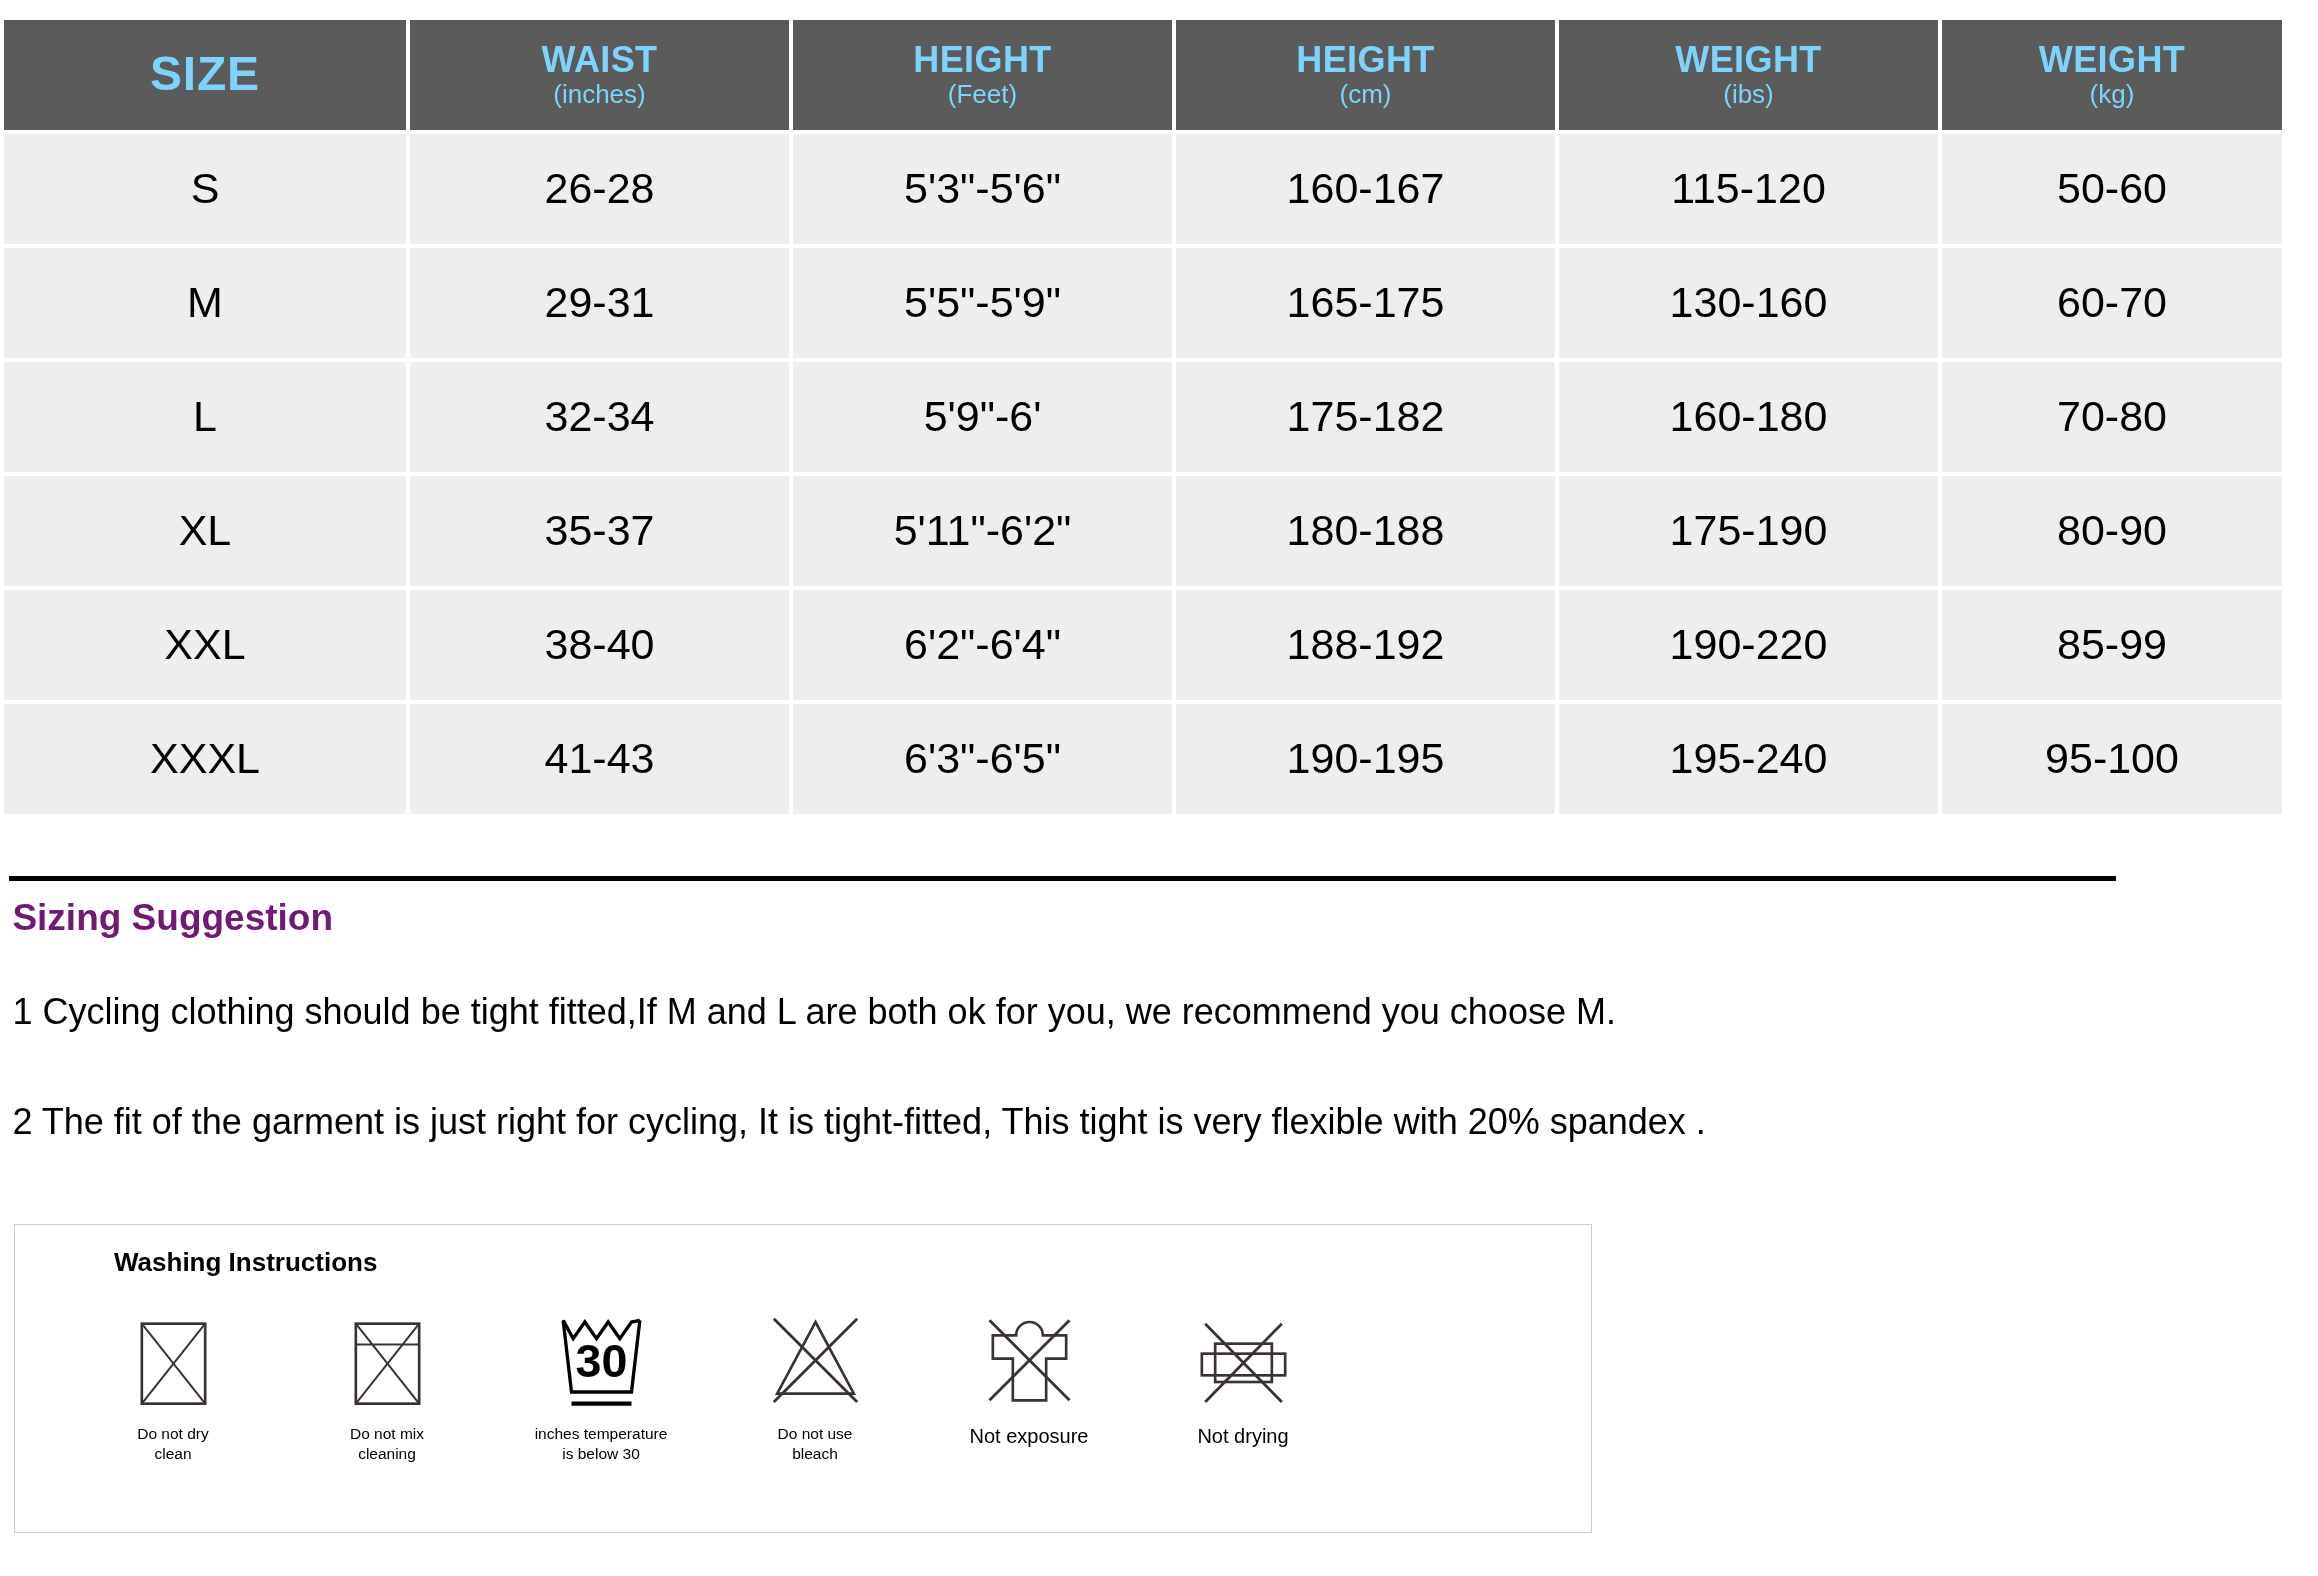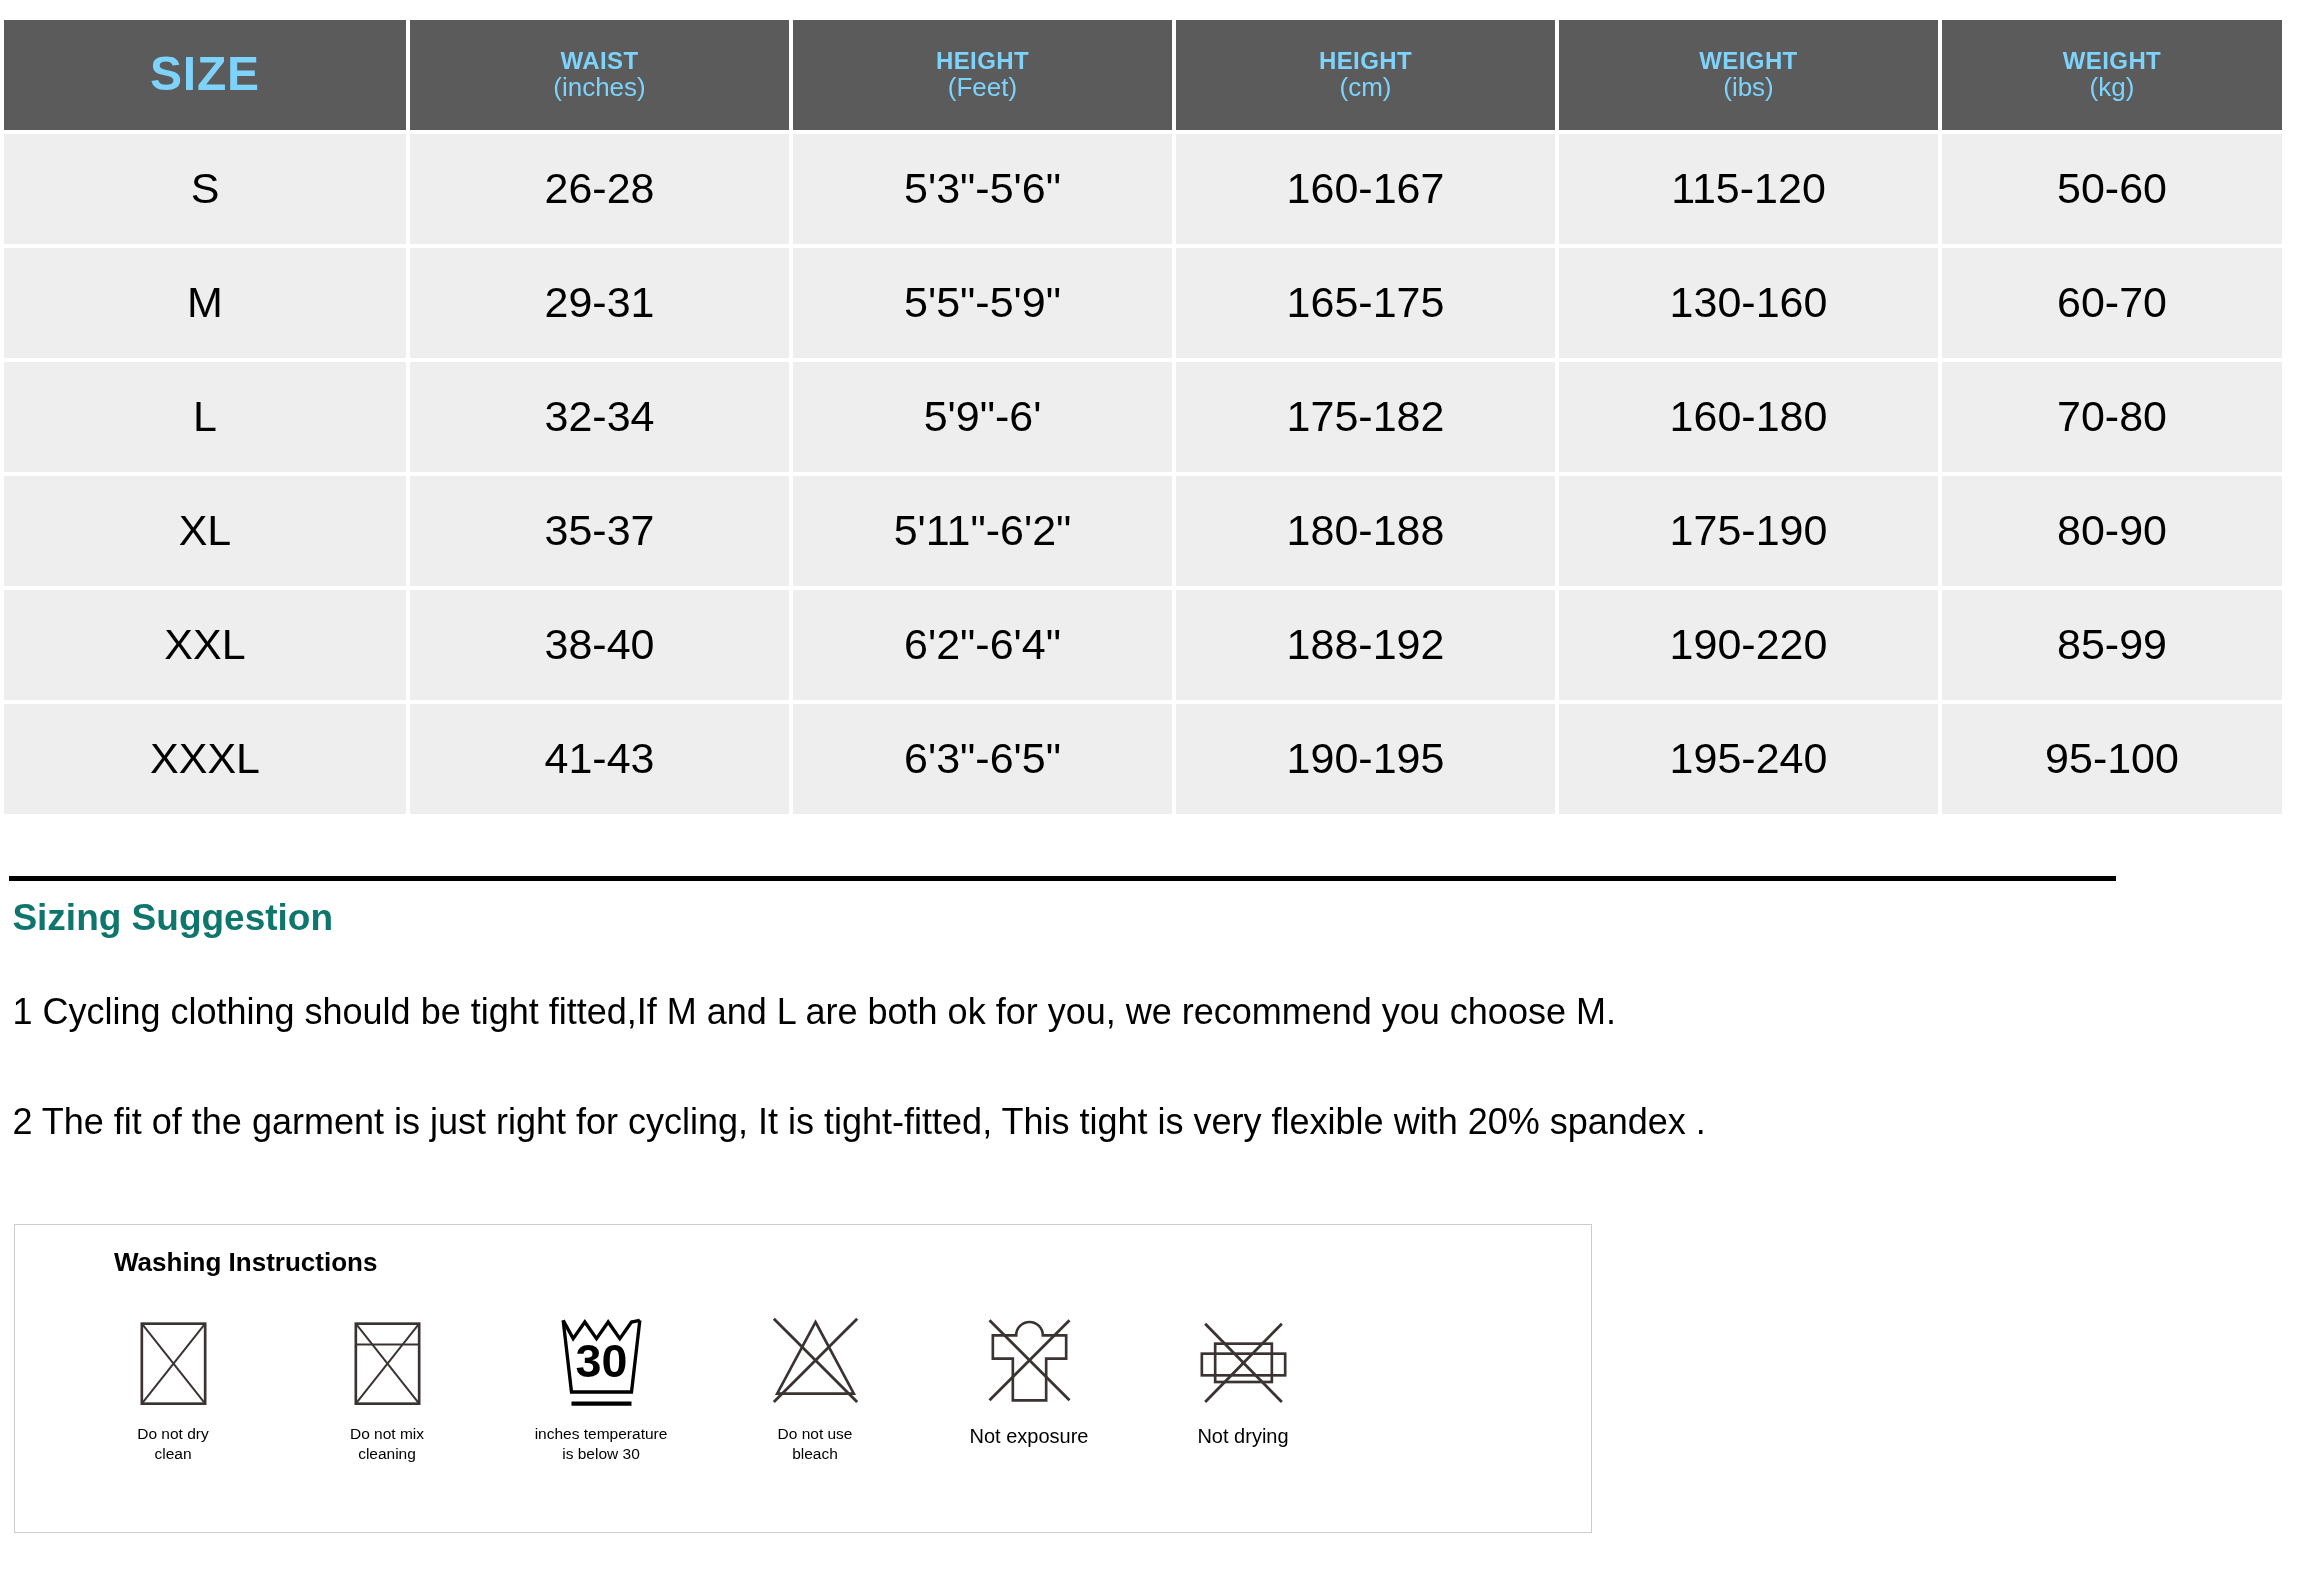--- a/index.html
+++ b/index.html
@@ -35,21 +35,21 @@
   }
   table.size-table thead th {
     background: #5b5b5b;
     color: #7dd3fc;
     height: 110px;
     font-weight: bold;
     line-height: 1.05;
   }
   .th-main {
     display: block;
-    font-size: 24px;
+    font-size: 36px;
     letter-spacing: 0.4px;
   }
   .th-sub {
     display: block;
     font-size: 26px;
     font-weight: normal;
     margin-top: 1.5px;
   }
   th.th-size .th-main {
     font-size: 48px;
@@ -76,21 +76,21 @@
     width: 2107px; height: 0;
     border-top: 5.4px solid #000000;
   }
 
   
   #sizing-heading {
     position: absolute;
     left: 12.4px; top: 897px;
     font-size: 37px;
     font-weight: bold;
-    color: #0f766e;
+    color: #701a75;
   }
   .suggestion-line {
     position: absolute;
     left: 12.4px;
     font-size: 36px;
     color: #000000;
     white-space: nowrap;
   }
   #suggestion-1 { top: 991px; }
   #suggestion-2 { top: 1101px; }

